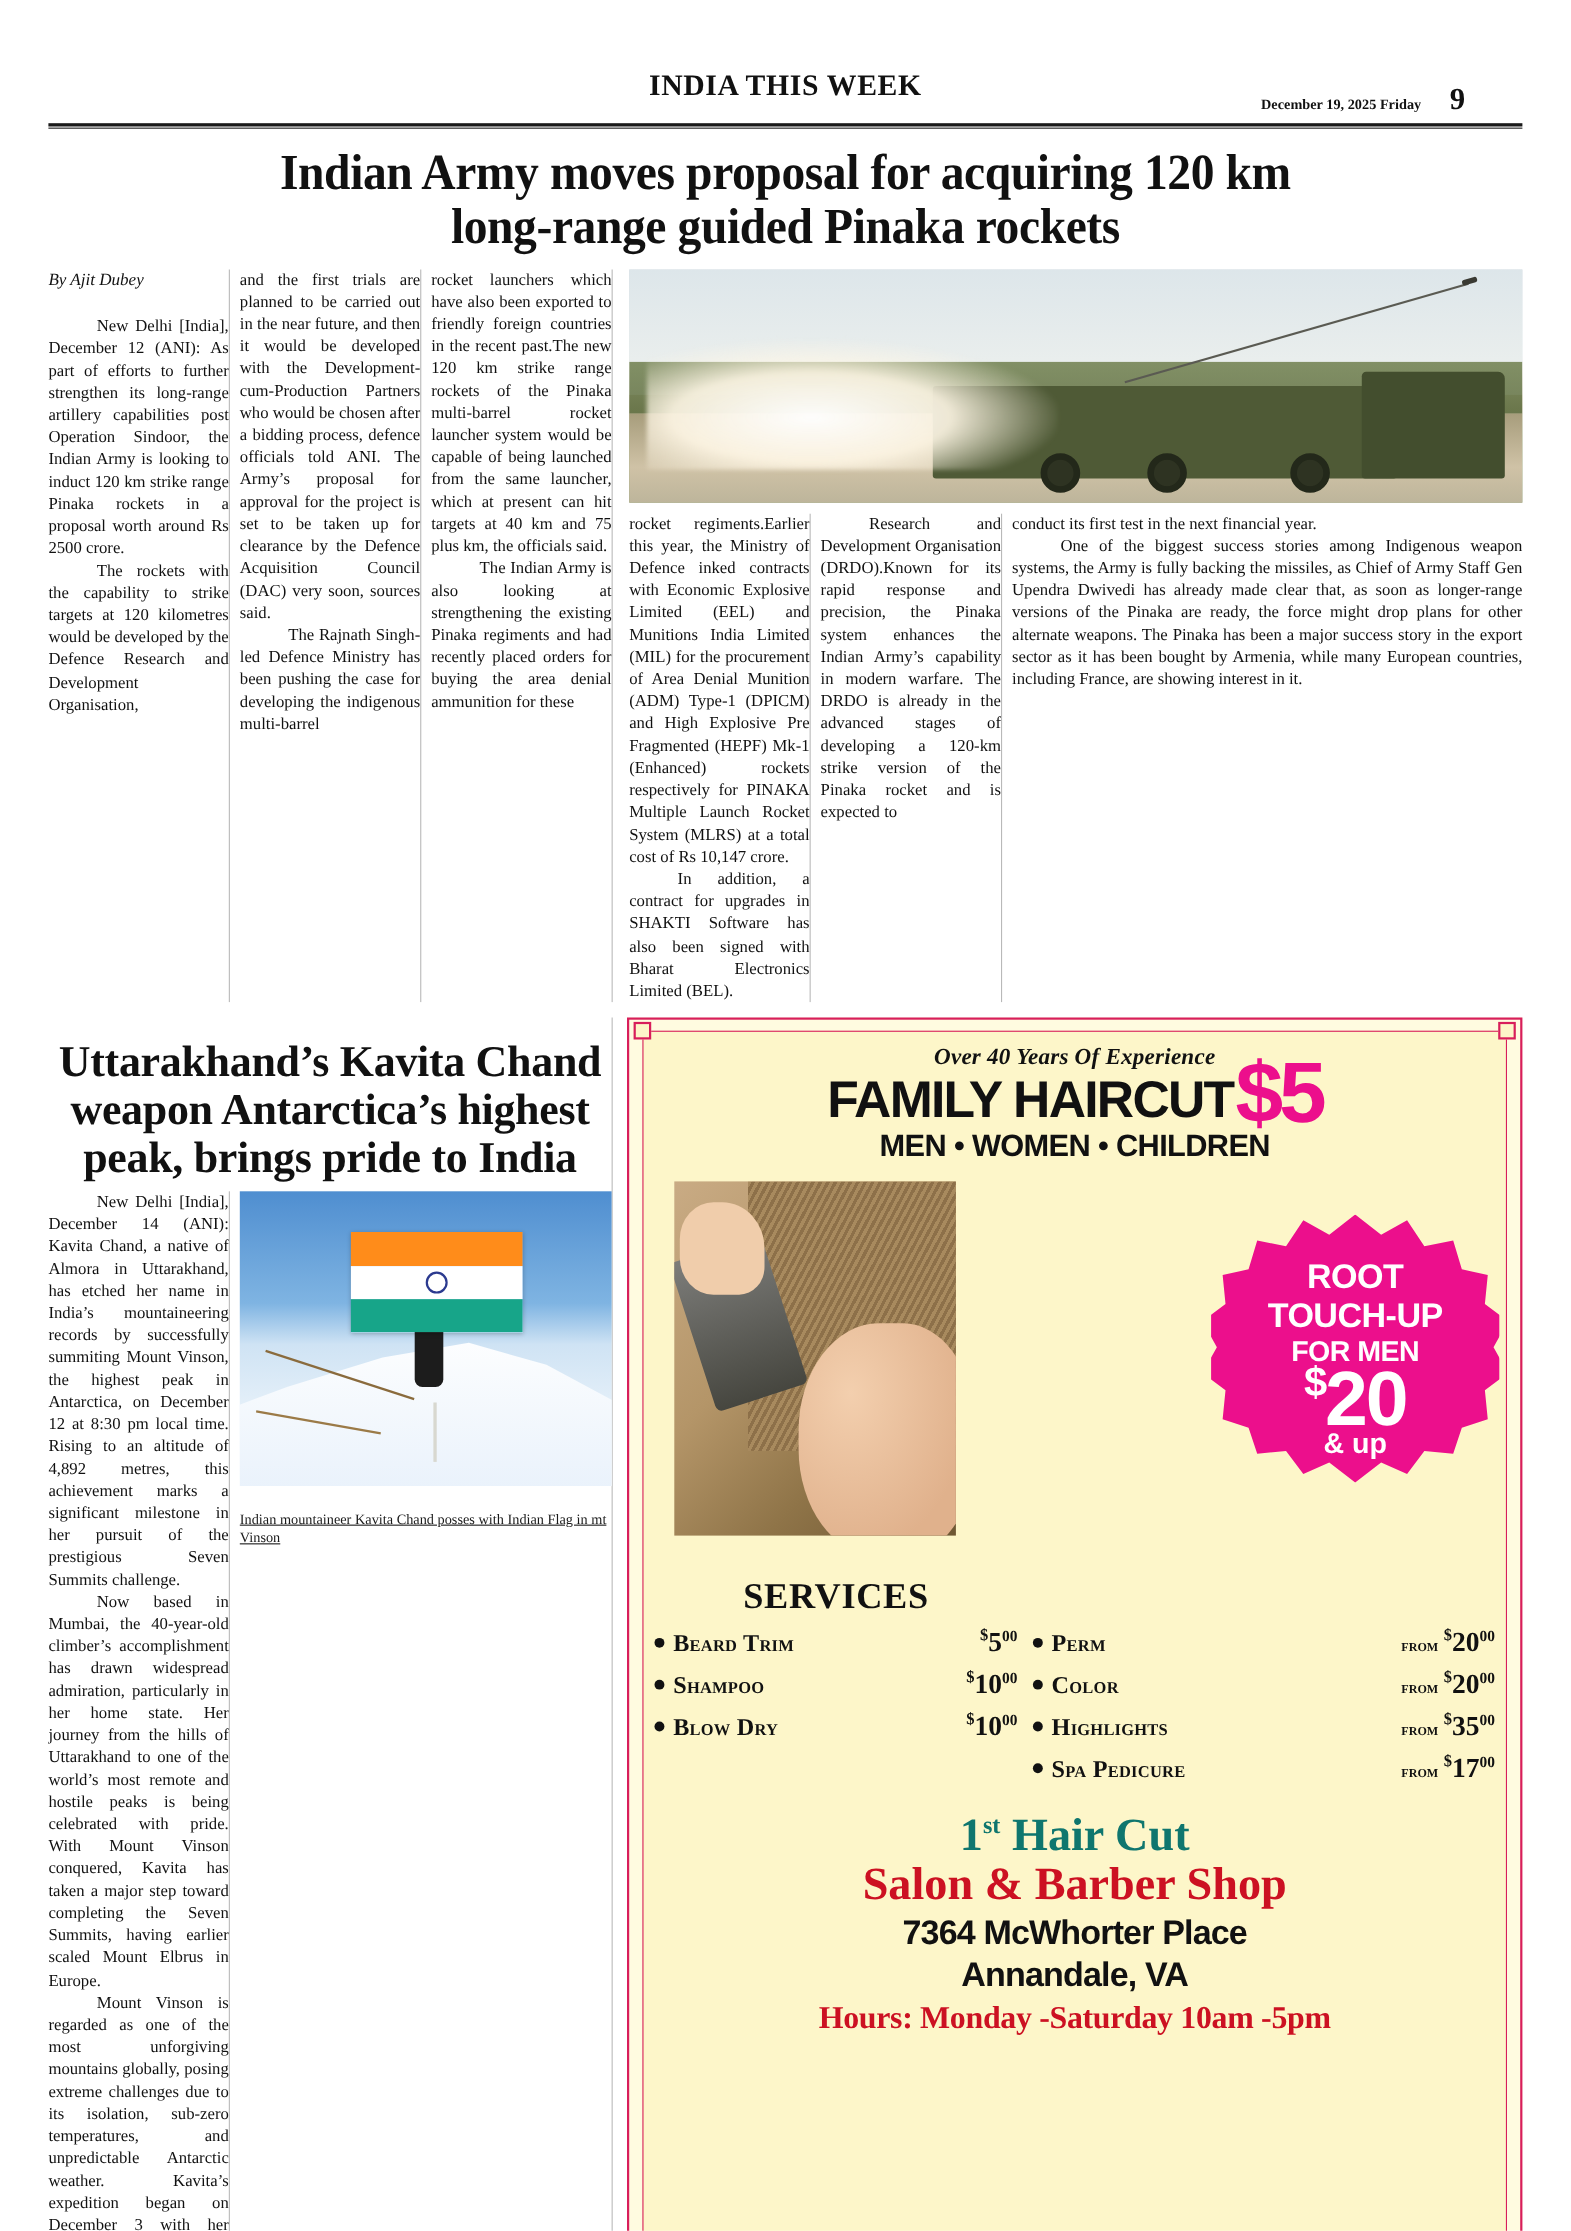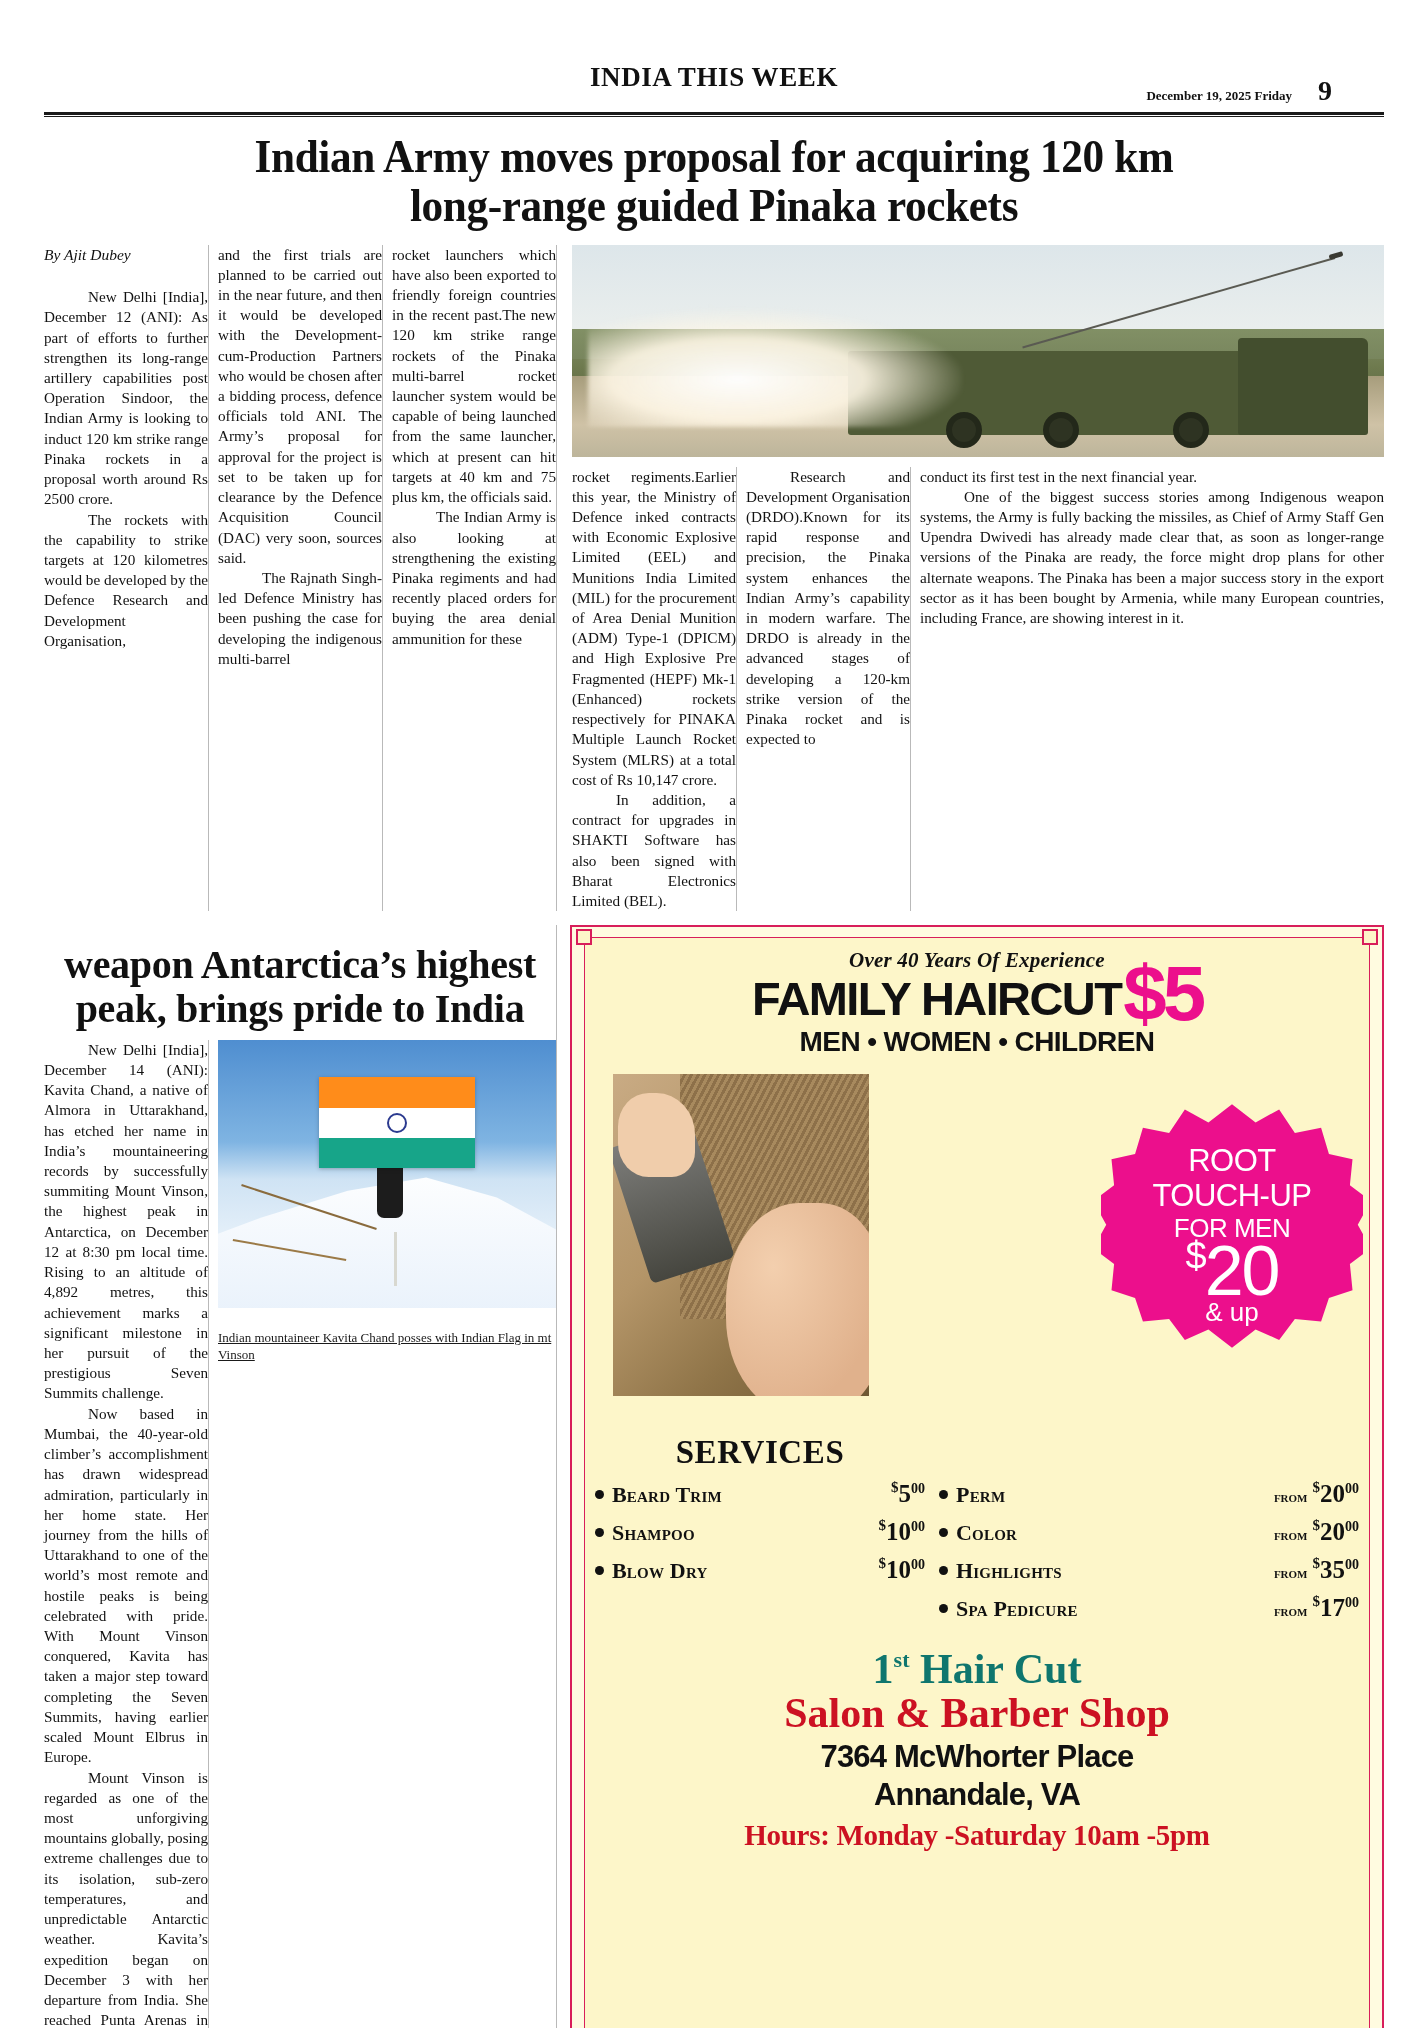--- a/index.html
+++ b/index.html
@@ -137,21 +137,21 @@
   }
   .ad-photo .skin { position:absolute; right:-6%; bottom:-6%; width:62%; height:66%; background: radial-gradient(ellipse at 30% 30%, #f3cfae, #e0b18c 70%); border-radius:46% 40% 40% 46%; }
   .ad-photo .clipper { position:absolute; left:6%; top:18%; width:34%; height:44%; background: linear-gradient(#7d7d7a,#46463f); border-radius:6px; transform: rotate(-18deg); }
   .ad-photo .hand { position:absolute; left:2%; top:6%; width:30%; height:26%; background:#f0cdab; border-radius:40% 50% 30% 40%; }
   .ad-photo .hair { position:absolute; right:0; top:0; width:74%; height:76%; background: repeating-linear-gradient(118deg, #a88a5e 0 3px, #8d7049 3px 6px); }
 
   .starburst {
     position:absolute; right: -4px; top: 36px; width: 262px; height: 262px;
     background:#ec0f8c; color:#fff; text-align:center;
     display:flex; flex-direction:column; align-items:center; justify-content:center;
-    font-family:"Liberation Sans", sans-serif; font-weight:normal;
+    font-family:"Liberation Sans", sans-serif; font-weight:bold;
     clip-path: polygon(50% 0%,59% 7%,68% 2%,74% 11%,84% 9%,87% 19%,96% 21%,95% 31%,103% 37%,98% 46%,103% 55%,95% 61%,96% 71%,87% 74%,84% 83%,74% 82%,68% 90%,59% 86%,50% 93%,41% 86%,32% 90%,26% 82%,16% 83%,13% 74%,4% 71%,5% 61%,-3% 55%,2% 46%,-3% 37%,5% 31%,4% 21%,13% 19%,16% 9%,26% 11%,32% 2%,41% 7%);
     line-height: 1.0;
   }
   .sb-l1 { font-size: 31px; letter-spacing:-0.5px; }
   .sb-l2 { font-size: 31px; letter-spacing:-0.5px; margin-top:4px; }
   .sb-l3 { font-size: 26px; letter-spacing:-0.5px; margin-top:4px; }
   .sb-big { font-size: 70px; line-height:.92; letter-spacing:-2px; margin-top:-2px; }
   .sb-big sup { font-size: 38px; vertical-align: 26px; }
   .sb-l4 { font-size: 26px; margin-top:-4px; }
 
@@ -251,20 +251,21 @@
           <p class="ind">One of the biggest success stories among Indigenous weapon systems, the Army is fully backing the missiles, as Chief of Army Staff Gen Upendra Dwivedi has already made clear that, as soon as longer-range versions of the Pinaka are ready, the force might drop plans for other alternate weapons. The Pinaka has been a major success story in the export sector as it has been bought by Armenia, while many European countries, including France, are showing interest in it.</p>
         </div>
       </div>
     </div>
   </div>
 
   <div style="display:grid; grid-template-columns: 512px 14px 1fr; margin-top: 14px;">
 
     <div>
       <div class="headline-2">
+        <div>Uttarakhand’s Kavita Chand</div>
         <div>weapon Antarctica’s highest</div>
         <div>peak, brings pride to India</div>
       </div>
 
       <div style="display:grid; grid-template-columns: 164px 10px 1fr;">
         <div class="col">
           <p class="ind">New Delhi [India], December 14 (ANI): Kavita Chand, a native of Almora in Uttarakhand, has etched her name in India’s mountaineering records by successfully summiting Mount Vinson, the highest peak in Antarctica, on December 12 at 8:30 pm local time. Rising to an altitude of 4,892 metres, this achievement marks a significant milestone in her pursuit of the prestigious Seven Summits challenge.</p>
           <p class="ind">Now based in Mumbai, the 40-year-old climber’s accomplishment has drawn widespread admiration, particularly in her home state. Her journey from the hills of Uttarakhand to one of the world’s most remote and hostile peaks is being celebrated with pride. With Mount Vinson conquered, Kavita has taken a major step toward completing the Seven Summits, having earlier scaled Mount Elbrus in Europe.</p>
           <p class="ind">Mount Vinson is regarded as one of the most unforgiving mountains globally, posing extreme challenges due to its isolation, sub-zero temperatures, and unpredictable Antarctic weather. Kavita’s expedition began on December 3 with her departure from India. She reached Punta Arenas in Chile on December 4 and flew to Union Glacier on December 7. Later</p>
         </div>

